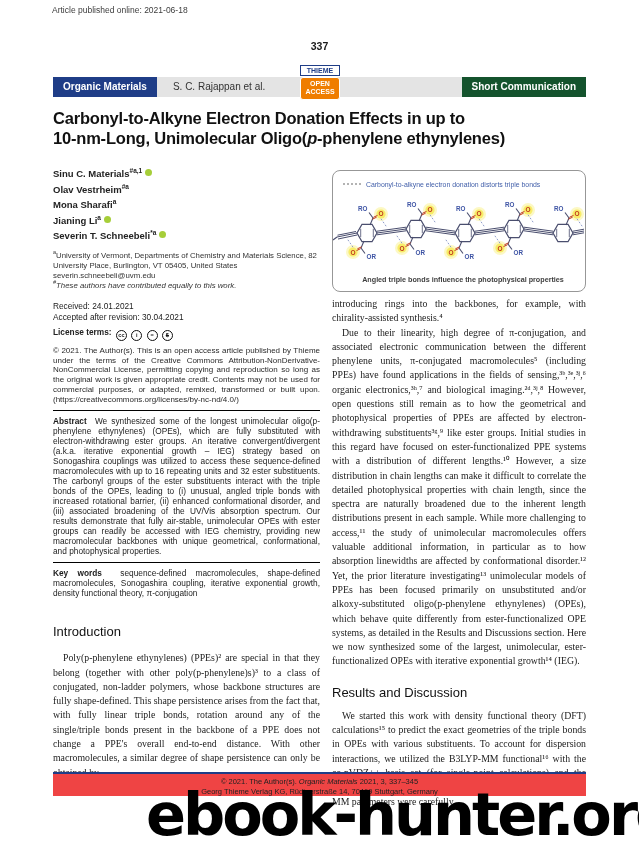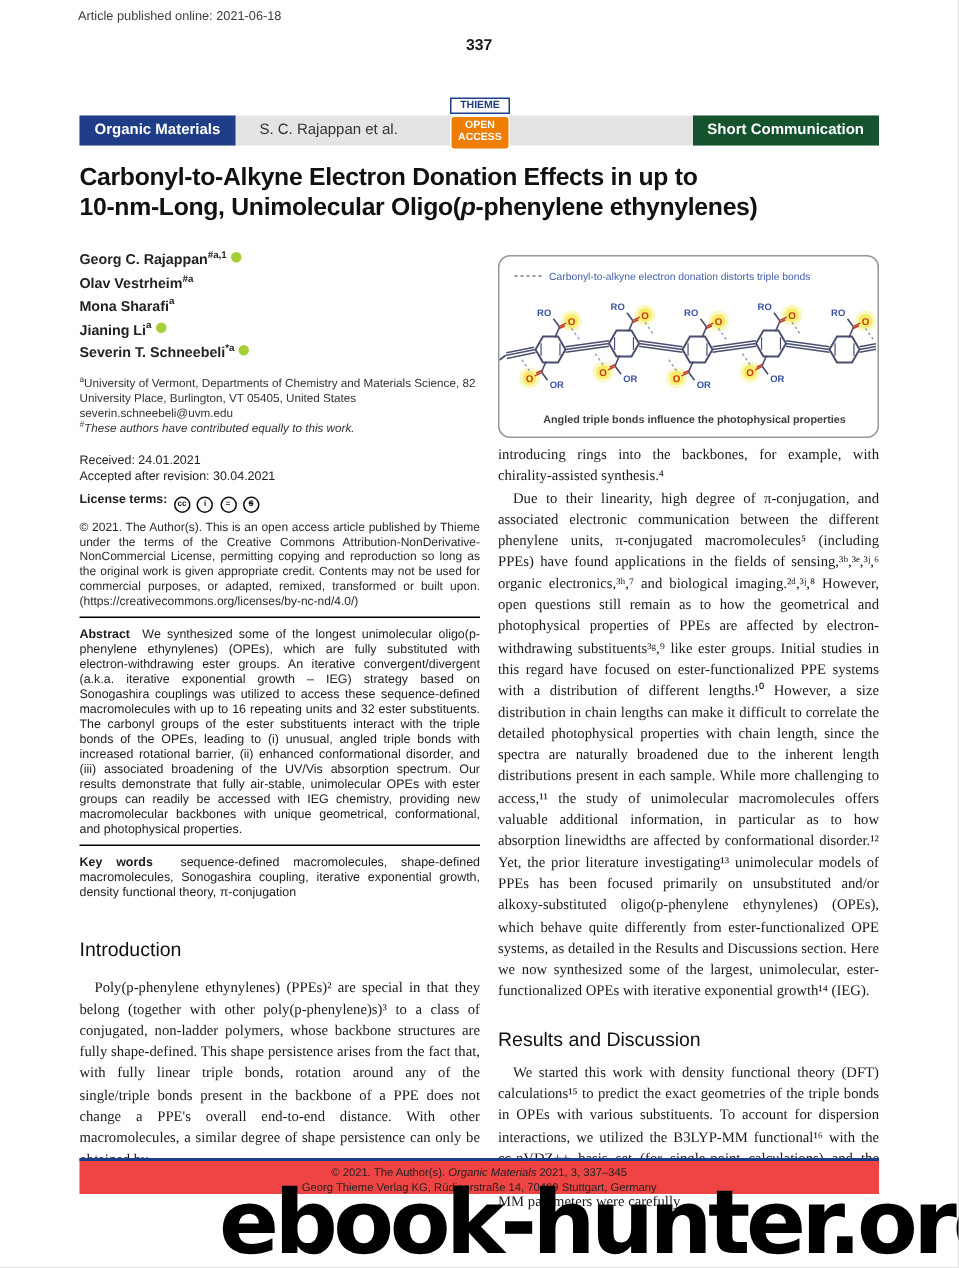--- a/index.html
+++ b/index.html
@@ -1,21 +1,21 @@
 <!DOCTYPE html>
 <html><head>
 <meta charset="utf-8">
 <style>
   * { margin:0; padding:0; box-sizing:border-box; }
   body { background:#888; }
   .page { position:relative; width:639px; height:845px; background:#fff; overflow:hidden;
           font-family:"Liberation Sans", sans-serif; color:#1a1a1a; margin:0 auto; }
 
   .pub-note { position:absolute; left:8px; top:5px; font-size:8.5px; color:#3d3d3d;margin-left:44px; }
-  .page-num { position:absolute; left:0; top:24px; width:100%; text-align:center;
+  .page-num { position:absolute; left:0; top:40px; width:100%; text-align:center;
               font-size:10.5px; font-weight:bold; }
 
   .banner { position:absolute; left:53px; top:77px; width:533px; height:20px;
             display:flex; align-items:stretch; background:#e4e4e4; }
   .banner-journal { background:#1f3d87; color:#fff; font-weight:bold; font-size:10px;
                     line-height:20px; padding:0 10px; }
   .banner-authors { color:#333; font-size:10px; line-height:20px; padding-left:16px; }
   .banner-type { margin-left:auto; background:#14532d; color:#fff; font-weight:bold;
                  font-size:10px; line-height:20px; padding:0 10px; }
 
@@ -92,21 +92,21 @@
       <div>ACCESS</div>
     </div>
   </div>
 
   <div class="title">
     <span>Carbonyl-to-Alkyne Electron Donation Effects in up to</span><br>
     <span>10-nm-Long, Unimolecular Oligo(</span><i>p</i><span>-phenylene ethynylenes)</span>
   </div>
 
   <div class="authors">
-    <div class="author-row"><span>Georg C. Rajappan</span><sup>#a,1</sup><span class="orcid"></span></div>
+    <div class="author-row"><span>Sinu C. Materials</span><sup>#a,1</sup><span class="orcid"></span></div>
     <div class="author-row"><span>Olav Vestrheim</span><sup>#a</sup></div>
     <div class="author-row"><span>Mona Sharafi</span><sup>a</sup></div>
     <div class="author-row"><span>Jianing Li</span><sup>a</sup><span class="orcid"></span></div>
     <div class="author-row"><span>Severin T. Schneebeli</span><sup>*a</sup><span class="orcid"></span></div>
 
     <div class="affiliation">
       <div><sup>a</sup><span>University of Vermont, Departments of Chemistry and Materials Science, 82 University Place, Burlington, VT 05405, United States</span></div>
       <div>severin.schneebeli@uvm.edu</div>
       <div class="aff-equal"><sup>#</sup><span>These authors have contributed equally to this work.</span></div>
     </div>

